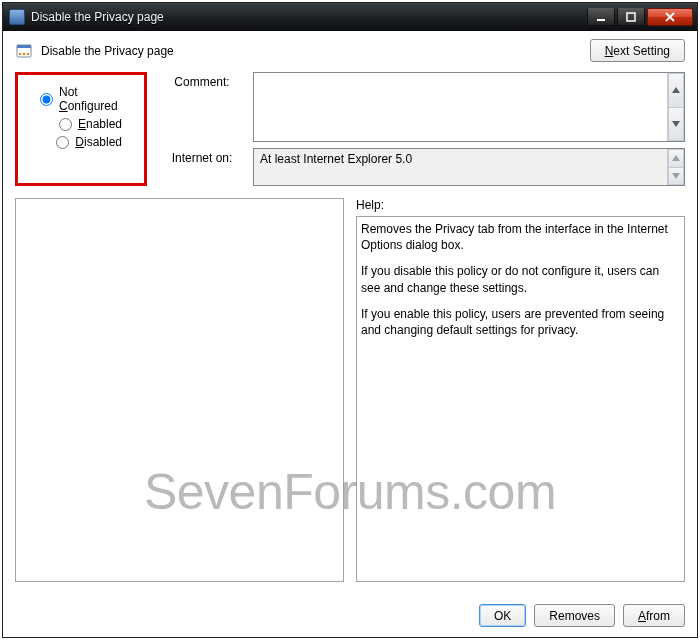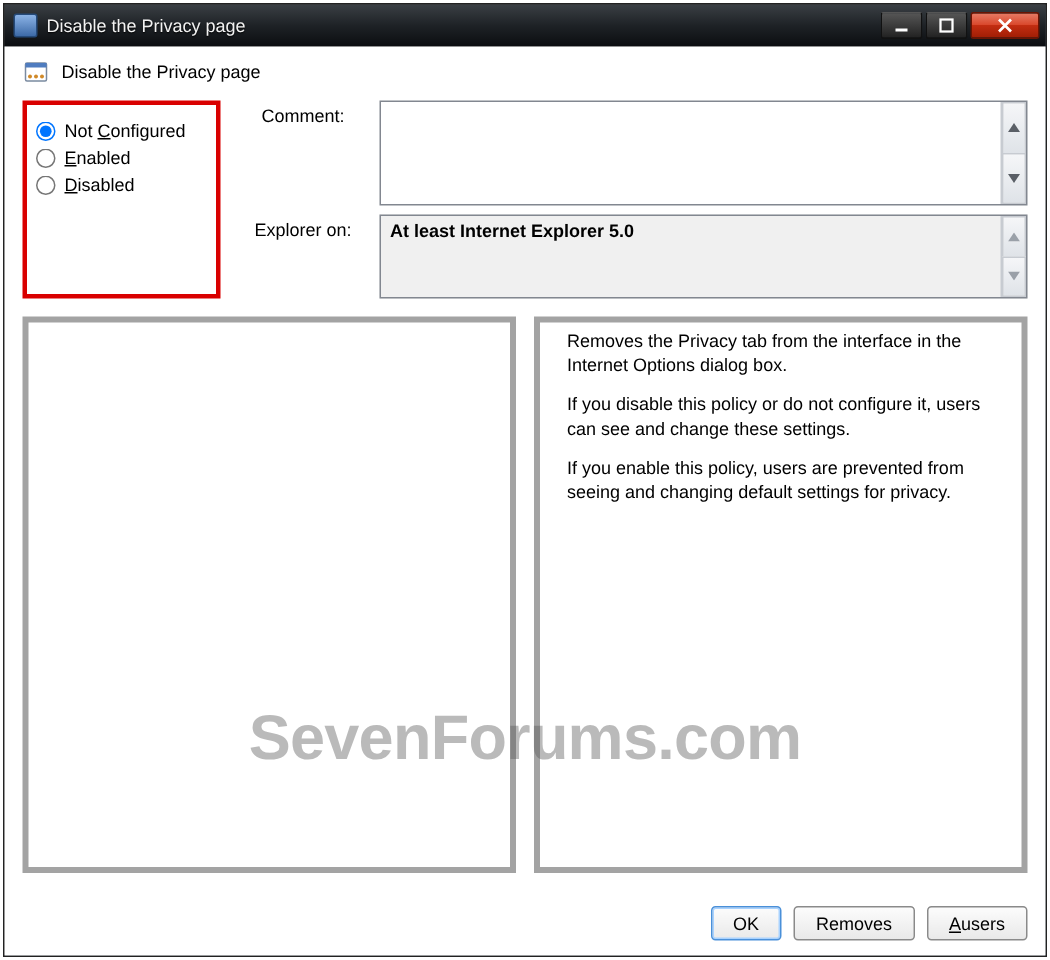--- a/index.html
+++ b/index.html
@@ -108,43 +108,44 @@
     margin-top: 2px;
   }
   .radios {
     width: 132px;
     border: 3px solid #d90000;
     padding: 6px 6px 8px 6px;
   }
   .radio-row {
     display: flex; align-items: center;
     gap: 6px;
-    margin: 4px 0;
+    margin: 4px 16px;
     cursor: pointer;
+    justify-content: flex-end;
   }
   .radio-row input { margin: 0; }
   .radio-row span u { text-decoration: underline; }
 
   .comment-col {
     flex: 1;
     display: grid;
     grid-template-columns: 90px 1fr;
     grid-template-rows: auto auto;
     row-gap: 6px;
     column-gap: 6px;
     align-items: start;
   }
   .lbl { padding-top: 3px; text-align: center; }
   .textarea-wrap {
     position: relative;
     border: 1px solid #828790;
     background: #fff;
     height: 70px;
   }
-  .textarea-wrap.sup { height: 56px; background: #f0f0f0; font-weight: bold; }
+  .textarea-wrap.sup { height: 38px; background: #f0f0f0; }
   .textarea-wrap textarea {
     width: calc(100% - 17px);
     height: 100%;
     border: none;
     resize: none;
     font: inherit;
     padding: 3px 4px;
     background: transparent;
   }
   .textarea-wrap .ro {
@@ -177,43 +178,43 @@
   }
   .col {
     flex: 1;
     display: flex;
     flex-direction: column;
     min-height: 0;
   }
   .col .col-label { margin-bottom: 4px; }
   .panel {
     flex: 1;
-    border: 4px solid #a3a3a3;
+    border: 1px solid #a3a3a3;
     background: #fff;
-    padding: 4px 18px;
+    padding: 4px 4px;
     overflow: hidden;
     font-size: 12px;
     line-height: 1.35;
   }
   .panel p { margin: 0 0 10px 0; }
 
   .footer {
     display: flex;
     justify-content: flex-end;
     gap: 8px;
     margin-top: 22px;
     flex: none;
   }
 
   .watermark {
     position: absolute;
     left: 50%; top: 76%;
     transform: translate(-50%,-50%);
-    font-size: 42px;
-    font-weight: 700;
+    font-size: 50px;
+    font-weight: 400;
     color: rgba(90,90,90,0.42);
     font-family: Verdana, Arial, sans-serif;
     pointer-events: none;
     white-space: nowrap;
     letter-spacing: -0.5px;
   }
 </style>
 </head>
 <body>
 
@@ -245,20 +246,21 @@
       <span class="policy-icon">
         <svg width="18" height="18">
             <rect x="2" y="3" width="14" height="12" rx="1" fill="#fff" stroke="#7a8aa0"></rect>
             <rect x="2" y="3" width="14" height="3" fill="#4f7cbf"></rect>
             <circle cx="5" cy="12" r="1.3" fill="#d08a2a"></circle>
             <circle cx="9" cy="12" r="1.3" fill="#d08a2a"></circle>
             <circle cx="13" cy="12" r="1.3" fill="#d08a2a"></circle>
           </svg>
       </span>
       <span class="policy-title">Disable the Privacy page</span>
+      <button class="btn"><u>N</u><span>ext Setting</span></button>
     </div>
 
     <div class="top-grid">
       <div class="radios">
         <label class="radio-row">
           <input type="radio" name="st" checked="" style="">
           <span>Not <u>C</u>onfigured</span>
         </label>
         <label class="radio-row">
           <input type="radio" name="st" style="">
@@ -280,21 +282,21 @@
                   <path d="M4 0 L8 6 L0 6 Z" fill="#5a5f66"></path>
                 </svg>
               </div>
             <div class="sb">
                 <svg width="8" height="6">
                   <path d="M4 6 L8 0 L0 0 Z" fill="#5a5f66"></path>
                 </svg>
               </div>
           </div>
         </div>
-        <div class="lbl">Explorer on:</div>
+        <div class="lbl">Internet on:</div>
         <div class="textarea-wrap sup">
           <div class="ro">At least Internet Explorer 5.0</div>
           <div class="spin">
             <div class="sb">
                 <svg width="8" height="6">
                   <path d="M4 0 L8 6 L0 6 Z" fill="#9aa0a8"></path>
                 </svg>
               </div>
             <div class="sb">
                 <svg width="8" height="6">
@@ -304,29 +306,30 @@
           </div>
         </div>
       </div>
     </div>
 
     <div class="lower">
       <div class="col">
         <div class="panel"></div>
       </div>
       <div class="col">
+        <div class="col-label">Help:</div>
         <div class="panel">
           <p>Removes the Privacy tab from the interface in the Internet Options dialog box.</p>
           <p>If you disable this policy or do not configure it, users can see and change these settings.</p>
           <p>If you enable this policy, users are prevented from seeing and changing default settings for privacy.</p>
         </div>
       </div>
     </div>
 
     <div class="footer">
       <button class="btn default">OK</button>
       <button class="btn">Removes</button>
-      <button class="btn"><u>A</u><span>users</span></button>
+      <button class="btn"><u>A</u><span>from</span></button>
     </div>
 
     <div class="watermark">SevenForums.com</div>
   </div>
 </div>
 
 </body></html>

